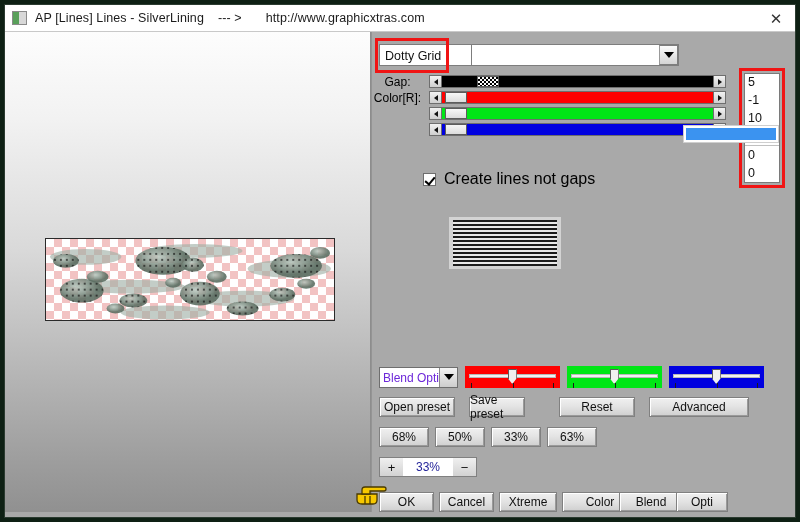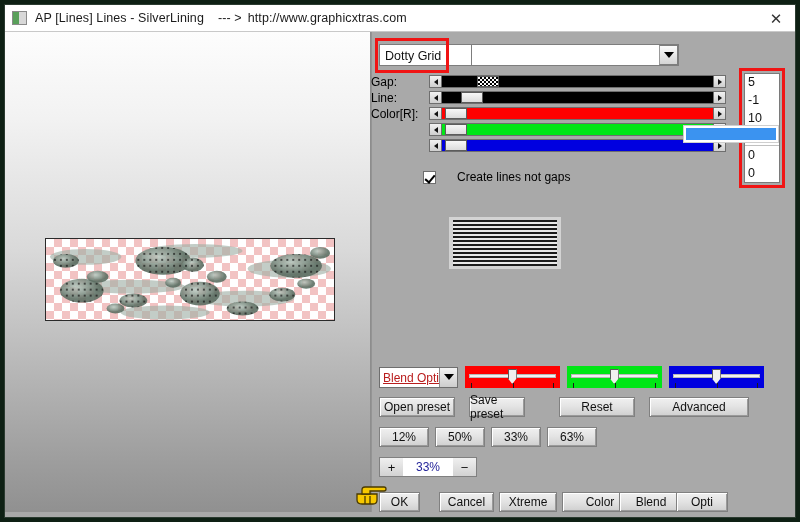--- a/index.html
+++ b/index.html
@@ -140,21 +140,21 @@
     display: flex;
   }
   .combo-blank .fill { flex: 1; }
   
   .sliders { position: absolute; left: 0; top: 42px; width: 100%; }
   .srow {
     display: flex; align-items: center;
     height: 15px; margin-bottom: 1px;
   }
   .slabel {
-    width: 58px; text-align: left;
+    width: 58px; text-align: center;
     font-size: 12px; color: #000;
     padding-right: 5px; line-height: 14px;
   }
   .strack {
     width: 297px; height: 13px;
     display: flex; align-items: stretch;
     border: 1px solid #6e6e6e;
     background: #c8c8c8;
   }
   .arr {
@@ -214,21 +214,21 @@
     cursor: pointer; flex: none;
   }
   .cbox:after {
     content: "";
     position: absolute; left: 3px; top: 1px;
     width: 4px; height: 8px;
     border: solid #000;
     border-width: 0 2px 2px 0;
     transform: rotate(40deg);
   }
-  .cblabel { font-size: 12px; color: #000; margin-left: 21px; }
+  .cblabel { font-size: 16px; color: #000; margin-left: 8px; }
   
   .thumbwrap {
     position: absolute; left: 78px; top: 185px;
     width: 112px; height: 52px;
     background: #d3d3d3;
     display: flex; align-items: center; justify-content: center;
   }
   .thumbimg {
     position: relative;
     width: 104px; height: 46px;
@@ -264,25 +264,24 @@
     display: flex; align-items: center; gap: 7px;
   }
   .blendcombo {
     width: 79px; height: 21px;
     display: flex;
     border: 1px solid #6e6e6e;
     background: #fff;
   }
   .blendcombo .bl-t {
     flex: 1;
-    font-size: 12px; color: #b91c1c;
+    font-size: 12px; color: #6d28d9;
     padding: 2px 0 0 3px;
     white-space: nowrap; overflow: hidden;
     line-height: 17px;
-    text-decoration: underline;
   }
   .blendcombo .bl-b {
     width: 18px;
     background: linear-gradient(180deg,#f3f3f3,#cdcdcd);
     border-left: 1px solid #8a8a8a;
     display: flex; align-items: center; justify-content: center;
     cursor: pointer;
   }
   .blendcombo .bl-b i {
     width: 0; height: 0;
@@ -376,21 +375,21 @@
 </head>
 <body>
 
 <div id="app">
 <div class="win">
 
   <div class="titlebar">
     <div class="title-ico"></div>
     <span class="title-text">AP [Lines]  Lines - SilverLining</span>
     <span class="title-text title-url" style="margin-left:14px">--- &gt;</span>
-    <span class="title-text title-url" style="margin-left:6px">http://www.graphicxtras.com</span>
+    <span class="title-text title-url" style="margin-left:24px">http://www.graphicxtras.com</span>
     <div class="title-spacer"></div>
     <div class="closebtn">✕</div>
   </div>
 
   <div class="body">
 
     <div class="leftpane">
       <div class="canvas-wrap">
         <div class="checker"></div>
         <svg class="blobs" viewBox="0 0 290 83" preserveAspectRatio="none">
@@ -465,35 +464,20 @@
             <div class="lane">
               <div class="fillbar" style="background:#000000"></div>
               <div class="thumb check" style="left:13%"></div>
             </div>
             <div class="arr r">
                   <i></i>
                 </div>
           </div>
         </div>
         <div class="srow">
-          <div class="slabel">Line:</div>
-          <div class="strack">
-            <div class="arr l">
-                  <i></i>
-                </div>
-            <div class="lane">
-              <div class="fillbar" style="background:#000000"></div>
-              <div class="thumb" style="left:7%"></div>
-            </div>
-            <div class="arr r">
-                  <i></i>
-                </div>
-          </div>
-        </div>
-        <div class="srow">
           <div class="slabel">Color[R]:</div>
           <div class="strack">
             <div class="arr l">
                   <i></i>
                 </div>
             <div class="lane">
               <div class="fillbar" style="background:#ff0000"></div>
               <div class="thumb" style="left:1%"></div>
             </div>
             <div class="arr r">
@@ -584,36 +568,36 @@
           <div class="tick" style="left:50%"></div>
           <div class="tick" style="right:6px"></div>
         </div>
       </div>
 
       <div class="btn" style="left:8px;top:365px;width:76px">Open preset</div>
       <div class="btn" style="left:98px;top:365px;width:56px">Save preset</div>
       <div class="btn" style="left:188px;top:365px;width:76px">Reset</div>
       <div class="btn" style="left:278px;top:365px;width:100px">Advanced</div>
 
-      <div class="btn" style="left:8px;top:395px;width:50px">12%</div>
+      <div class="btn" style="left:8px;top:395px;width:50px">68%</div>
       <div class="btn" style="left:64px;top:395px;width:50px">50%</div>
       <div class="btn" style="left:120px;top:395px;width:50px">33%</div>
       <div class="btn" style="left:176px;top:395px;width:50px">63%</div>
 
       <div class="zoomfield" style="left:8px;top:425px;width:98px">
         <div class="zb">+</div>
         <div class="zv">33%</div>
         <div class="zb">−</div>
       </div>
 
       <div class="swatch">
         <div class="sw-in" id="swin" style="background: rgb(59, 147, 240);"></div>
       </div>
 
-      <div class="btn" style="left:8px;top:460px;width:41px">OK</div>
+      <div class="btn" style="left:8px;top:460px;width:55px">OK</div>
       <div class="btn" style="left:68px;top:460px;width:55px">Cancel</div>
       <div class="btn" style="left:128px;top:460px;width:58px">Xtreme</div>
       <div class="btn" style="left:191px;top:460px;width:76px">Color</div>
       <div class="btn" style="left:248px;top:460px;width:64px">Blend</div>
       <div class="btn" style="left:305px;top:460px;width:52px">Opti</div>
     </div>
   </div>
 
   <svg class="cursor-hand" viewBox="0 0 34 26">
     <g stroke="#4a3a00" stroke-width="1.3" fill="#f7c800">

